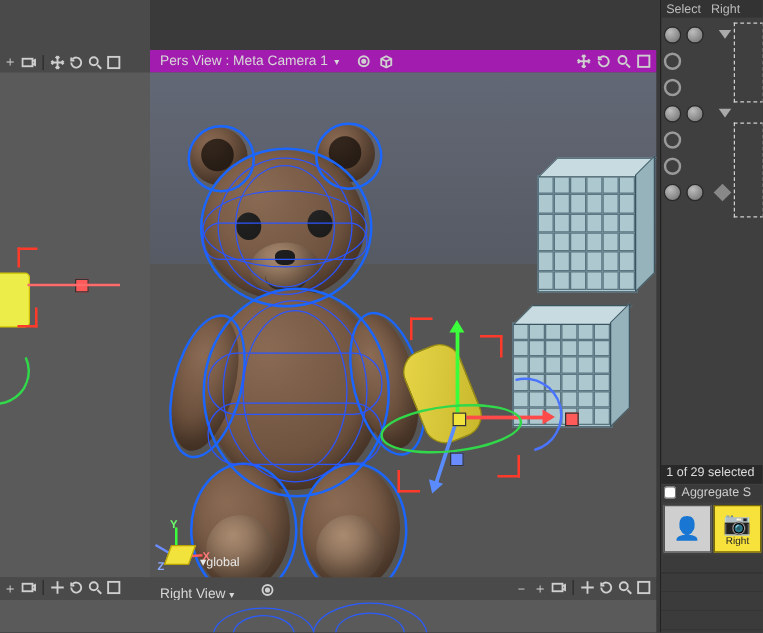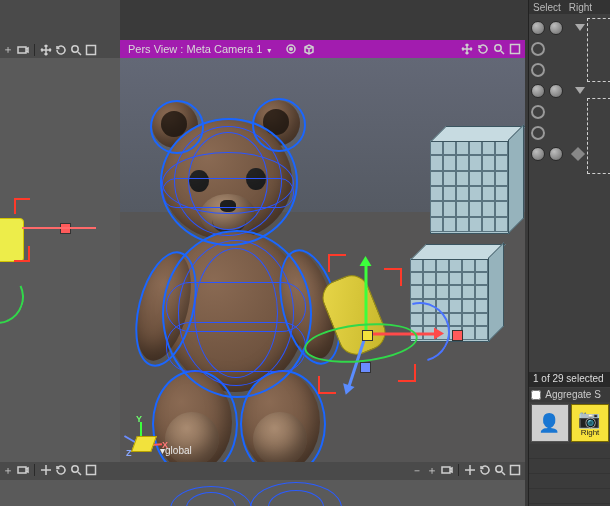--- a/index.html
+++ b/index.html
@@ -393,20 +393,31 @@
             <circle cx="5" cy="5" r="3.2"></circle>
             <path d="M8 8l3 3"></path>
           </svg>
         </span>
     <span class="tic">
           <svg viewBox="0 0 12 12">
             <rect x="1.5" y="1.5" width="9" height="9"></rect>
           </svg>
         </span>
   </div>
+  <span class="vp-bottom-title">
+    <span>Right View</span>
+    <span style="font-size:8px">▾</span>
+    <span style="display:inline-block;width:14px"></span>
+    <span class="tic">
+          <svg viewBox="0 0 12 12">
+            <circle cx="6" cy="6" r="4"></circle>
+            <circle cx="6" cy="6" r="1.3" fill="#cfcfcf"></circle>
+          </svg>
+        </span>
+  </span>
   <div class="vp-bottom-tbR">
     <span class="tic">－</span>
     <span class="tic">＋</span>
     <span class="tic">
           <svg viewBox="0 0 12 12">
             <rect x="1" y="3" width="8" height="6"></rect>
             <path d="M9 5l2-1v4l-2-1"></path>
           </svg>
         </span>
     <span class="divv"></span>

